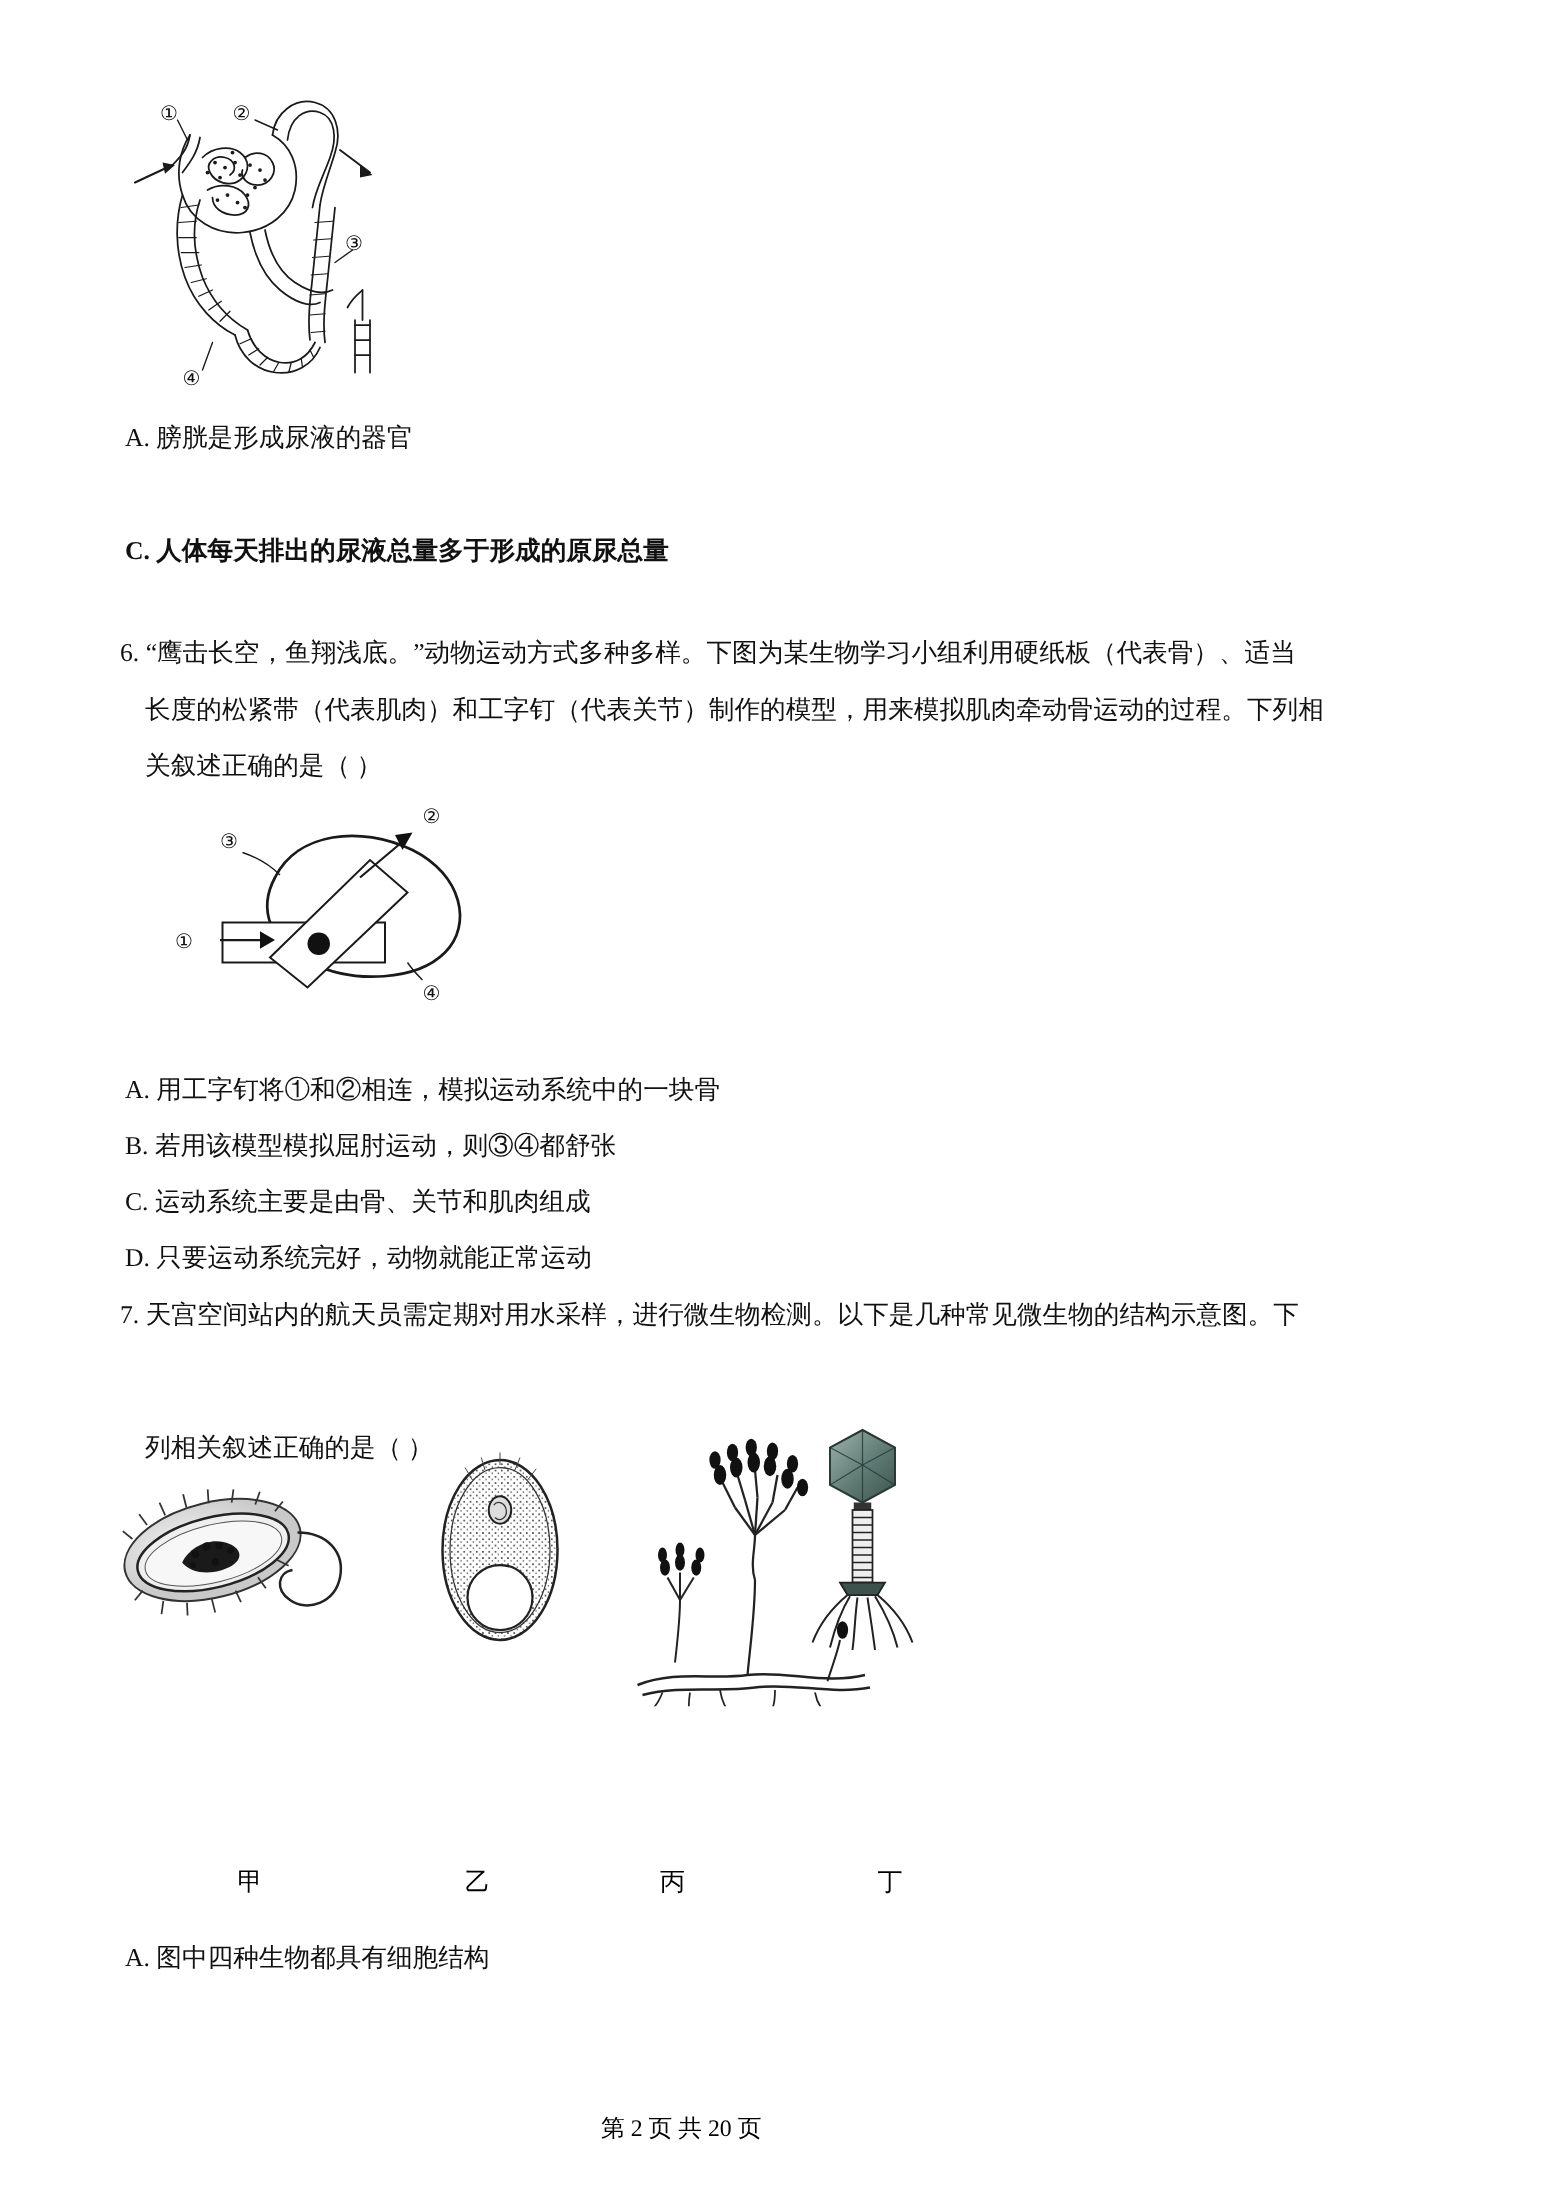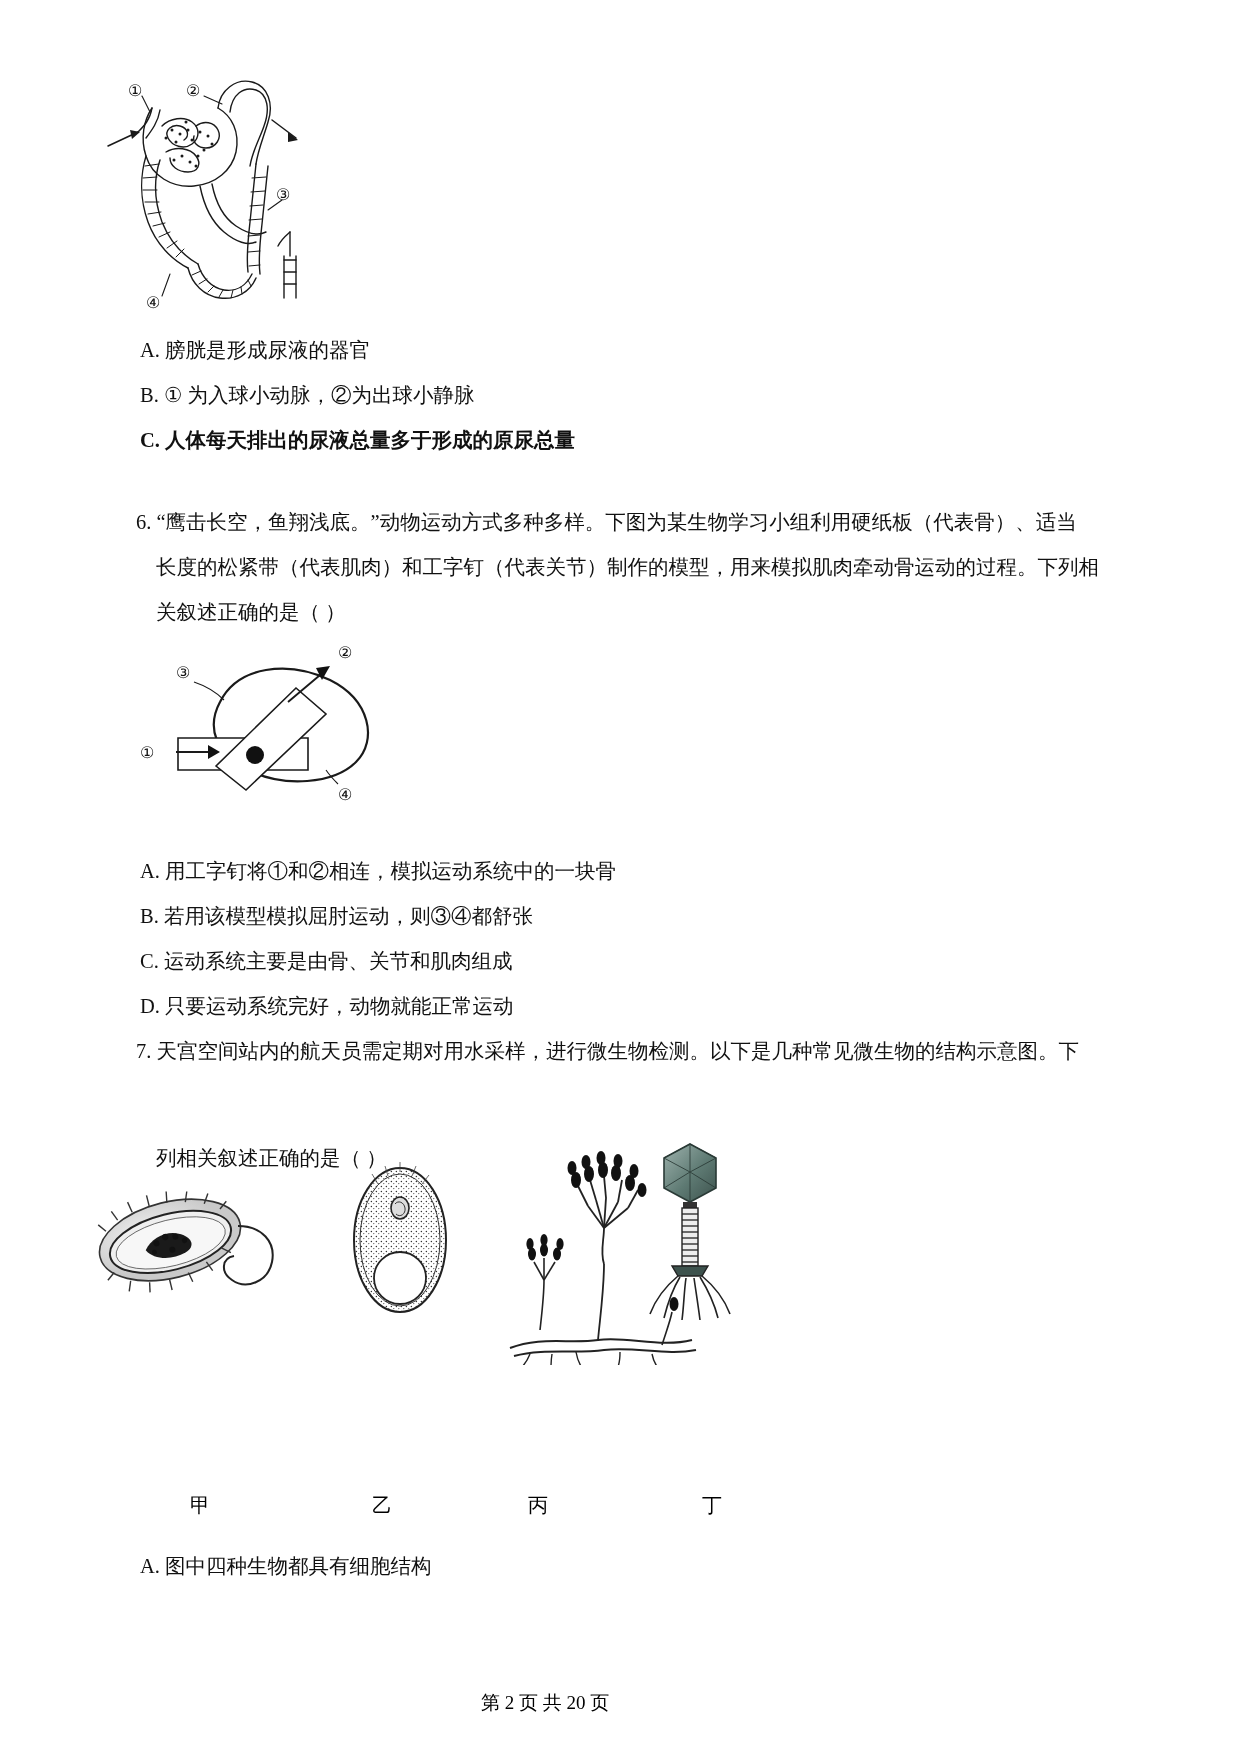--- a/index.html
+++ b/index.html
@@ -16,21 +16,21 @@
     overflow: hidden;
   }
   .page {
     position: absolute;
     left: 0; top: 0;
     width: 1240px;
     height: 1754px;
   }
 
   
-  .t { position: absolute; white-space: nowrap; font-size: 20.5px; color:#111;margin-left:40px; }
+  .t { position: absolute; white-space: nowrap; font-size: 20.5px; color:#111; }
 
   
   .fig-nephron {
     position: absolute;
     left: 100px;
     top: 60px;
     width: 230px;
     height: 250px;
   }
   .fig-arm {
@@ -178,24 +178,20 @@
         <text x="176" y="140">③</text>
         <text x="46" y="248">④</text>
       </g>
     </svg>
   </div>
 
   <div class="t" style="left:100px; top:336px;">
     <span>A.</span>
     <span>膀胱是形成尿液的器官</span>
   </div>
-  <div class="t" style="left:100px; top:381px;">
-    <span>B.</span>
-    <span>① 为入球小动脉，②为出球小静脉</span>
-  </div>
   <div class="t" style="left:100px; top:426px;font-weight:bold;">
     <span>C.</span>
     <span>人体每天排出的尿液总量多于形成的原尿总量</span>
   </div>
 
   <div class="t" style="left:96px; top:508px;">
     <span>6.</span><span>&nbsp;</span><span>“鹰击长空，鱼翔浅底。”动物运动方式多种多样。下图为某生物学习小组利用硬纸板（代表骨）、适当</span>
   </div>
   <div class="t" style="left:116px; top:553px;font-family:Liberation Serif, serif;">长度的松紧带（代表肌肉）和工字钉（代表关节）制作的模型，用来模拟肌肉牵动骨运动的过程。下列相</div>
   <div class="t" style="left:116px; top:598px;text-align:right;">关叙述正确的是（      ）</div>

